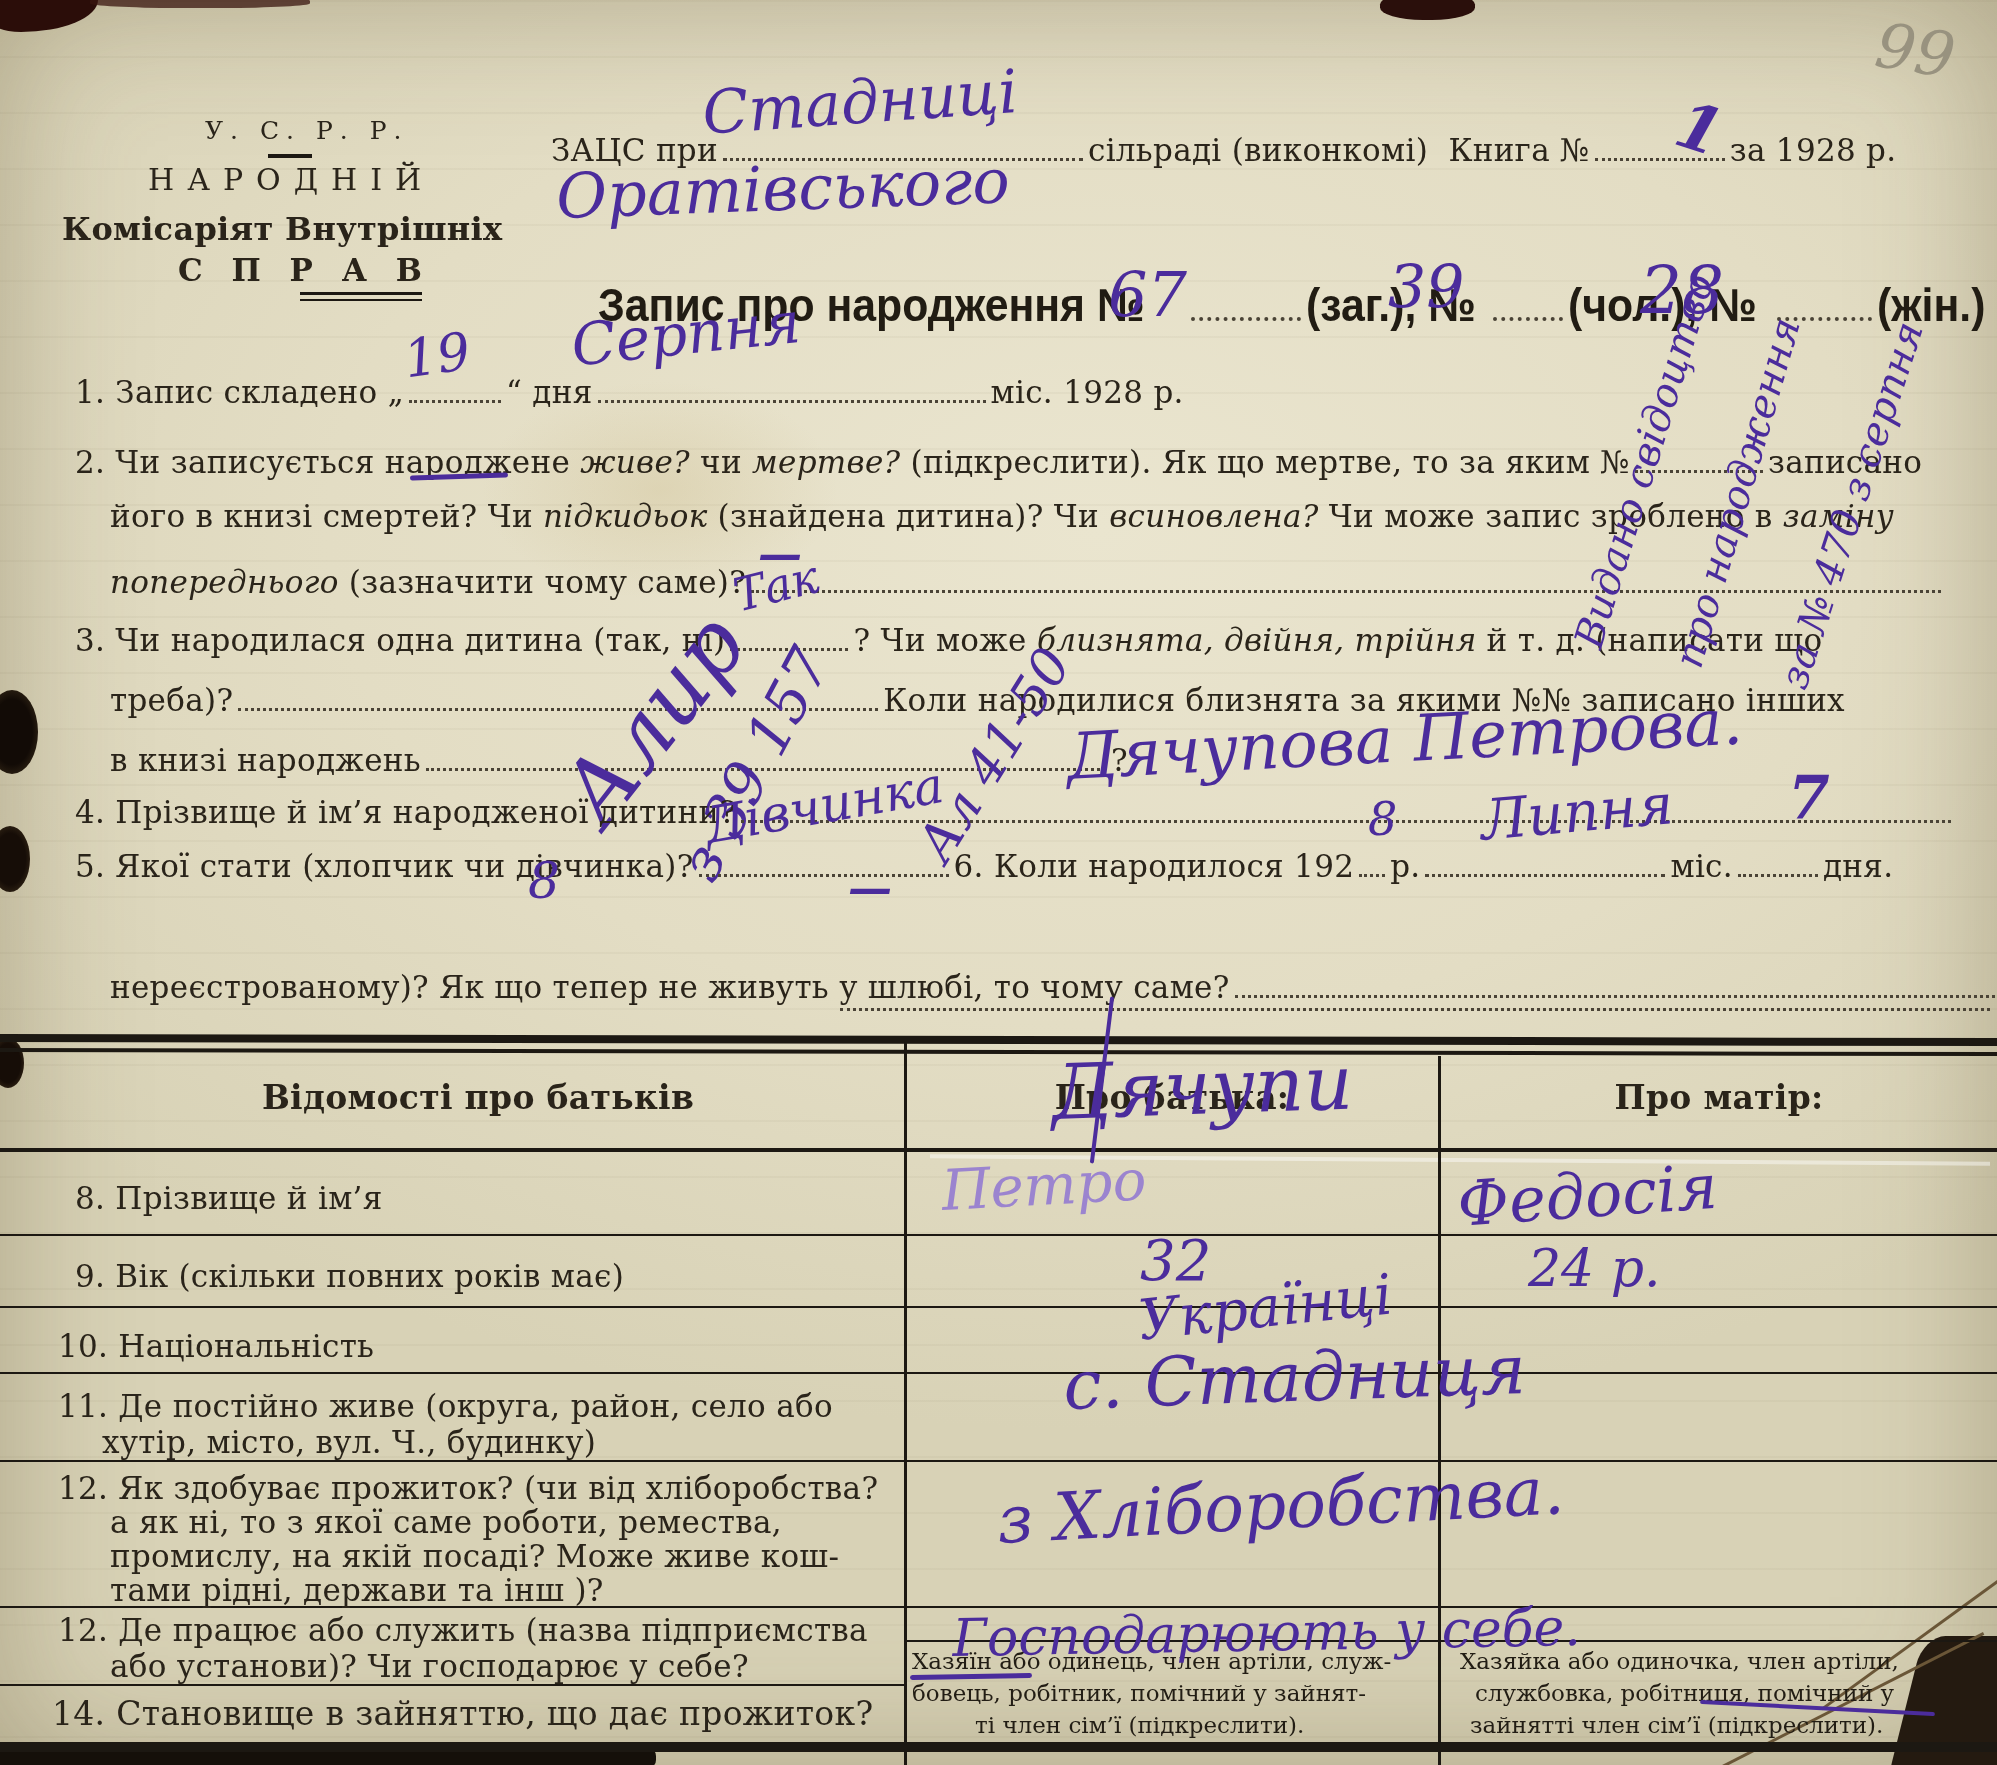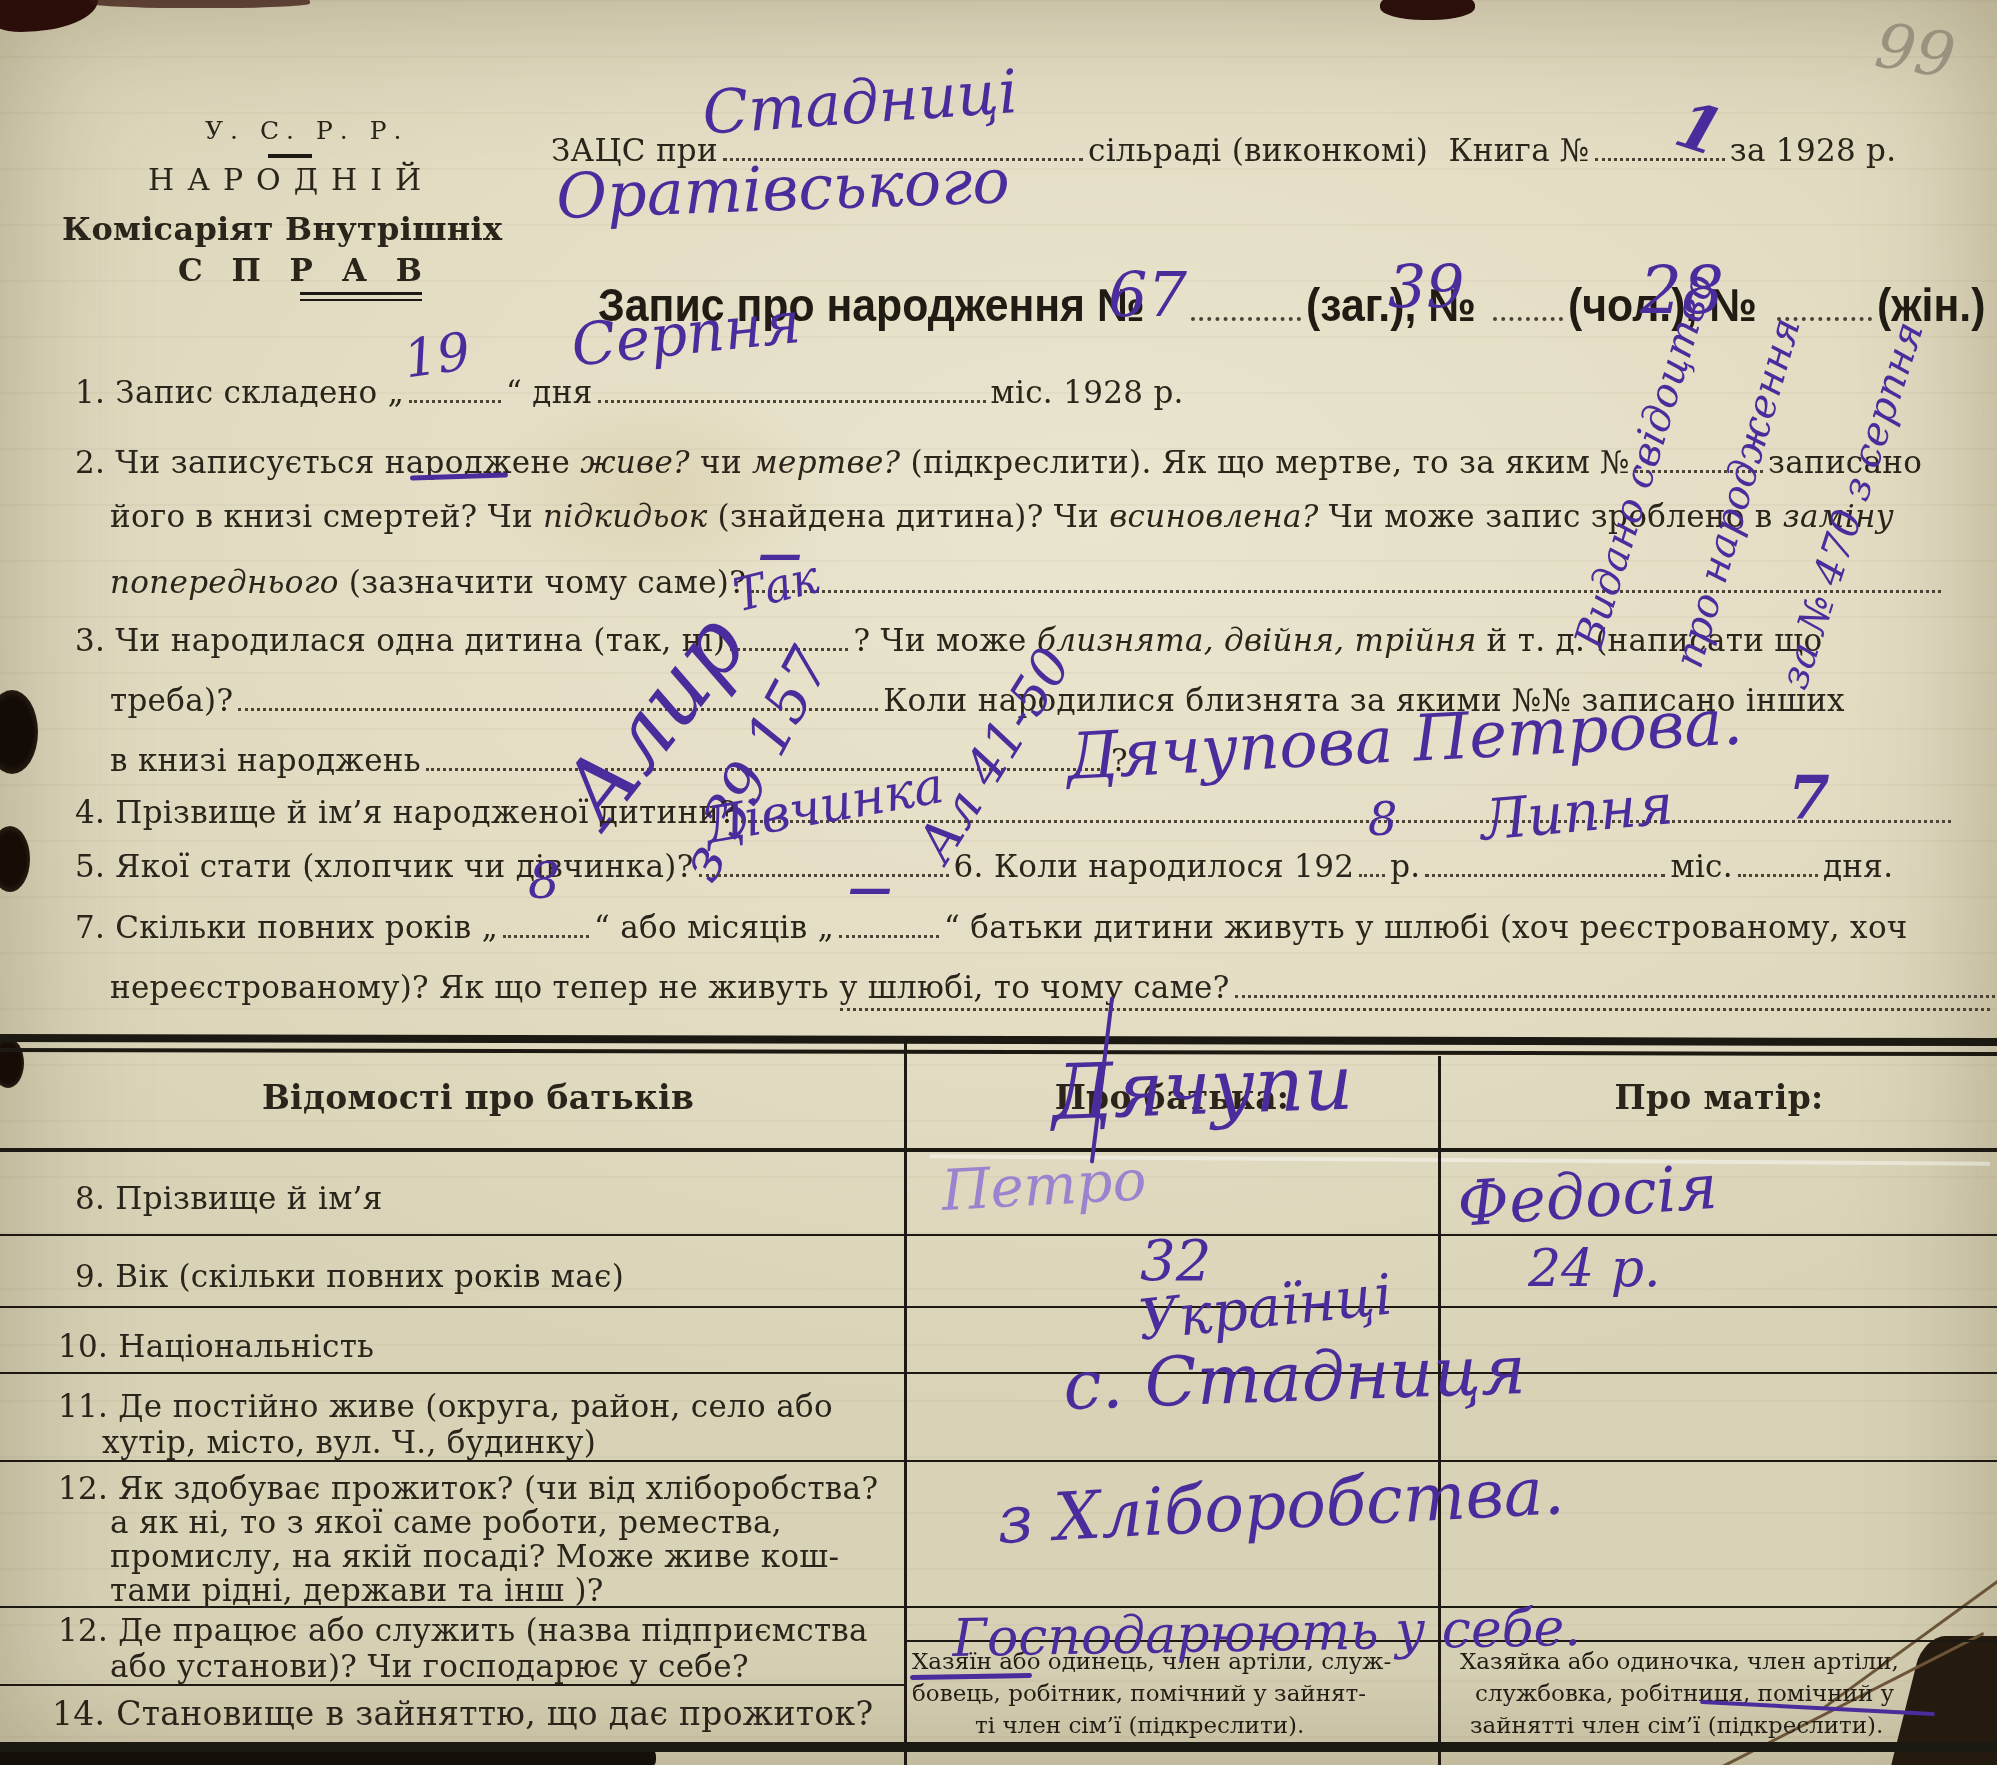--- a/index.html
+++ b/index.html
@@ -106,23 +106,20 @@
   <div class="hw" style="left:1065px;top:720px;font-size:64px;transform:rotate(-3deg);">Дячупова Петрова.</div>
 
   <div class="abs printed" style="left:75px;top:842px;">
     <span>5. Якої стати (хлопчик чи дівчинка)?</span><span class="lead" style="width:250px;"></span><span>6. Коли народилося 192</span><span class="lead" style="width:26px;"></span><span>р.</span><span class="lead" style="width:240px;"></span><span>міс.</span><span class="lead" style="width:80px;"></span><span>дня.</span>
   </div>
   <div class="hw" style="left:700px;top:798px;font-size:50px;transform:rotate(-10deg);">Дівчинка</div>
   <div class="hw" style="left:1368px;top:792px;font-size:46px;">8</div>
   <div class="hw" style="left:1478px;top:788px;font-size:56px;transform:rotate(-5deg);">Липня</div>
   <div class="hw" style="left:1788px;top:762px;font-size:60px;font-weight:bold;">7</div>
 
-  <div class="abs printed" style="left:75px;top:903px;">
-    <span>7. Скільки повних років „</span><span class="lead" style="width:86px;"></span><span>“ або місяців „</span><span class="lead" style="width:100px;"></span><span>“ батьки дитини живуть у шлюбі (хоч реєстрованому, хоч</span>
-  </div>
   <div class="abs printed" style="left:110px;top:963px;">
     <span>нереєстрованому)? Як що тепер не живуть у шлюбі, то чому саме?</span><span class="lead" style="width:760px;"></span>
   </div>
   <div class="hw" style="left:528px;top:852px;font-size:50px;">8</div>
   <div class="hw" style="left:848px;top:862px;font-size:44px;font-weight:bold;">—</div>
 
   <div class="dline" style="left:840px;top:1008px;width:1150px;"></div>
 
   <div class="hline" style="left:0;top:1036px;width:1997px;height:8px;transform:rotate(.12deg);"></div>
   <div class="hline" style="left:0;top:1050px;width:1997px;height:4px;transform:rotate(.12deg);"></div>

